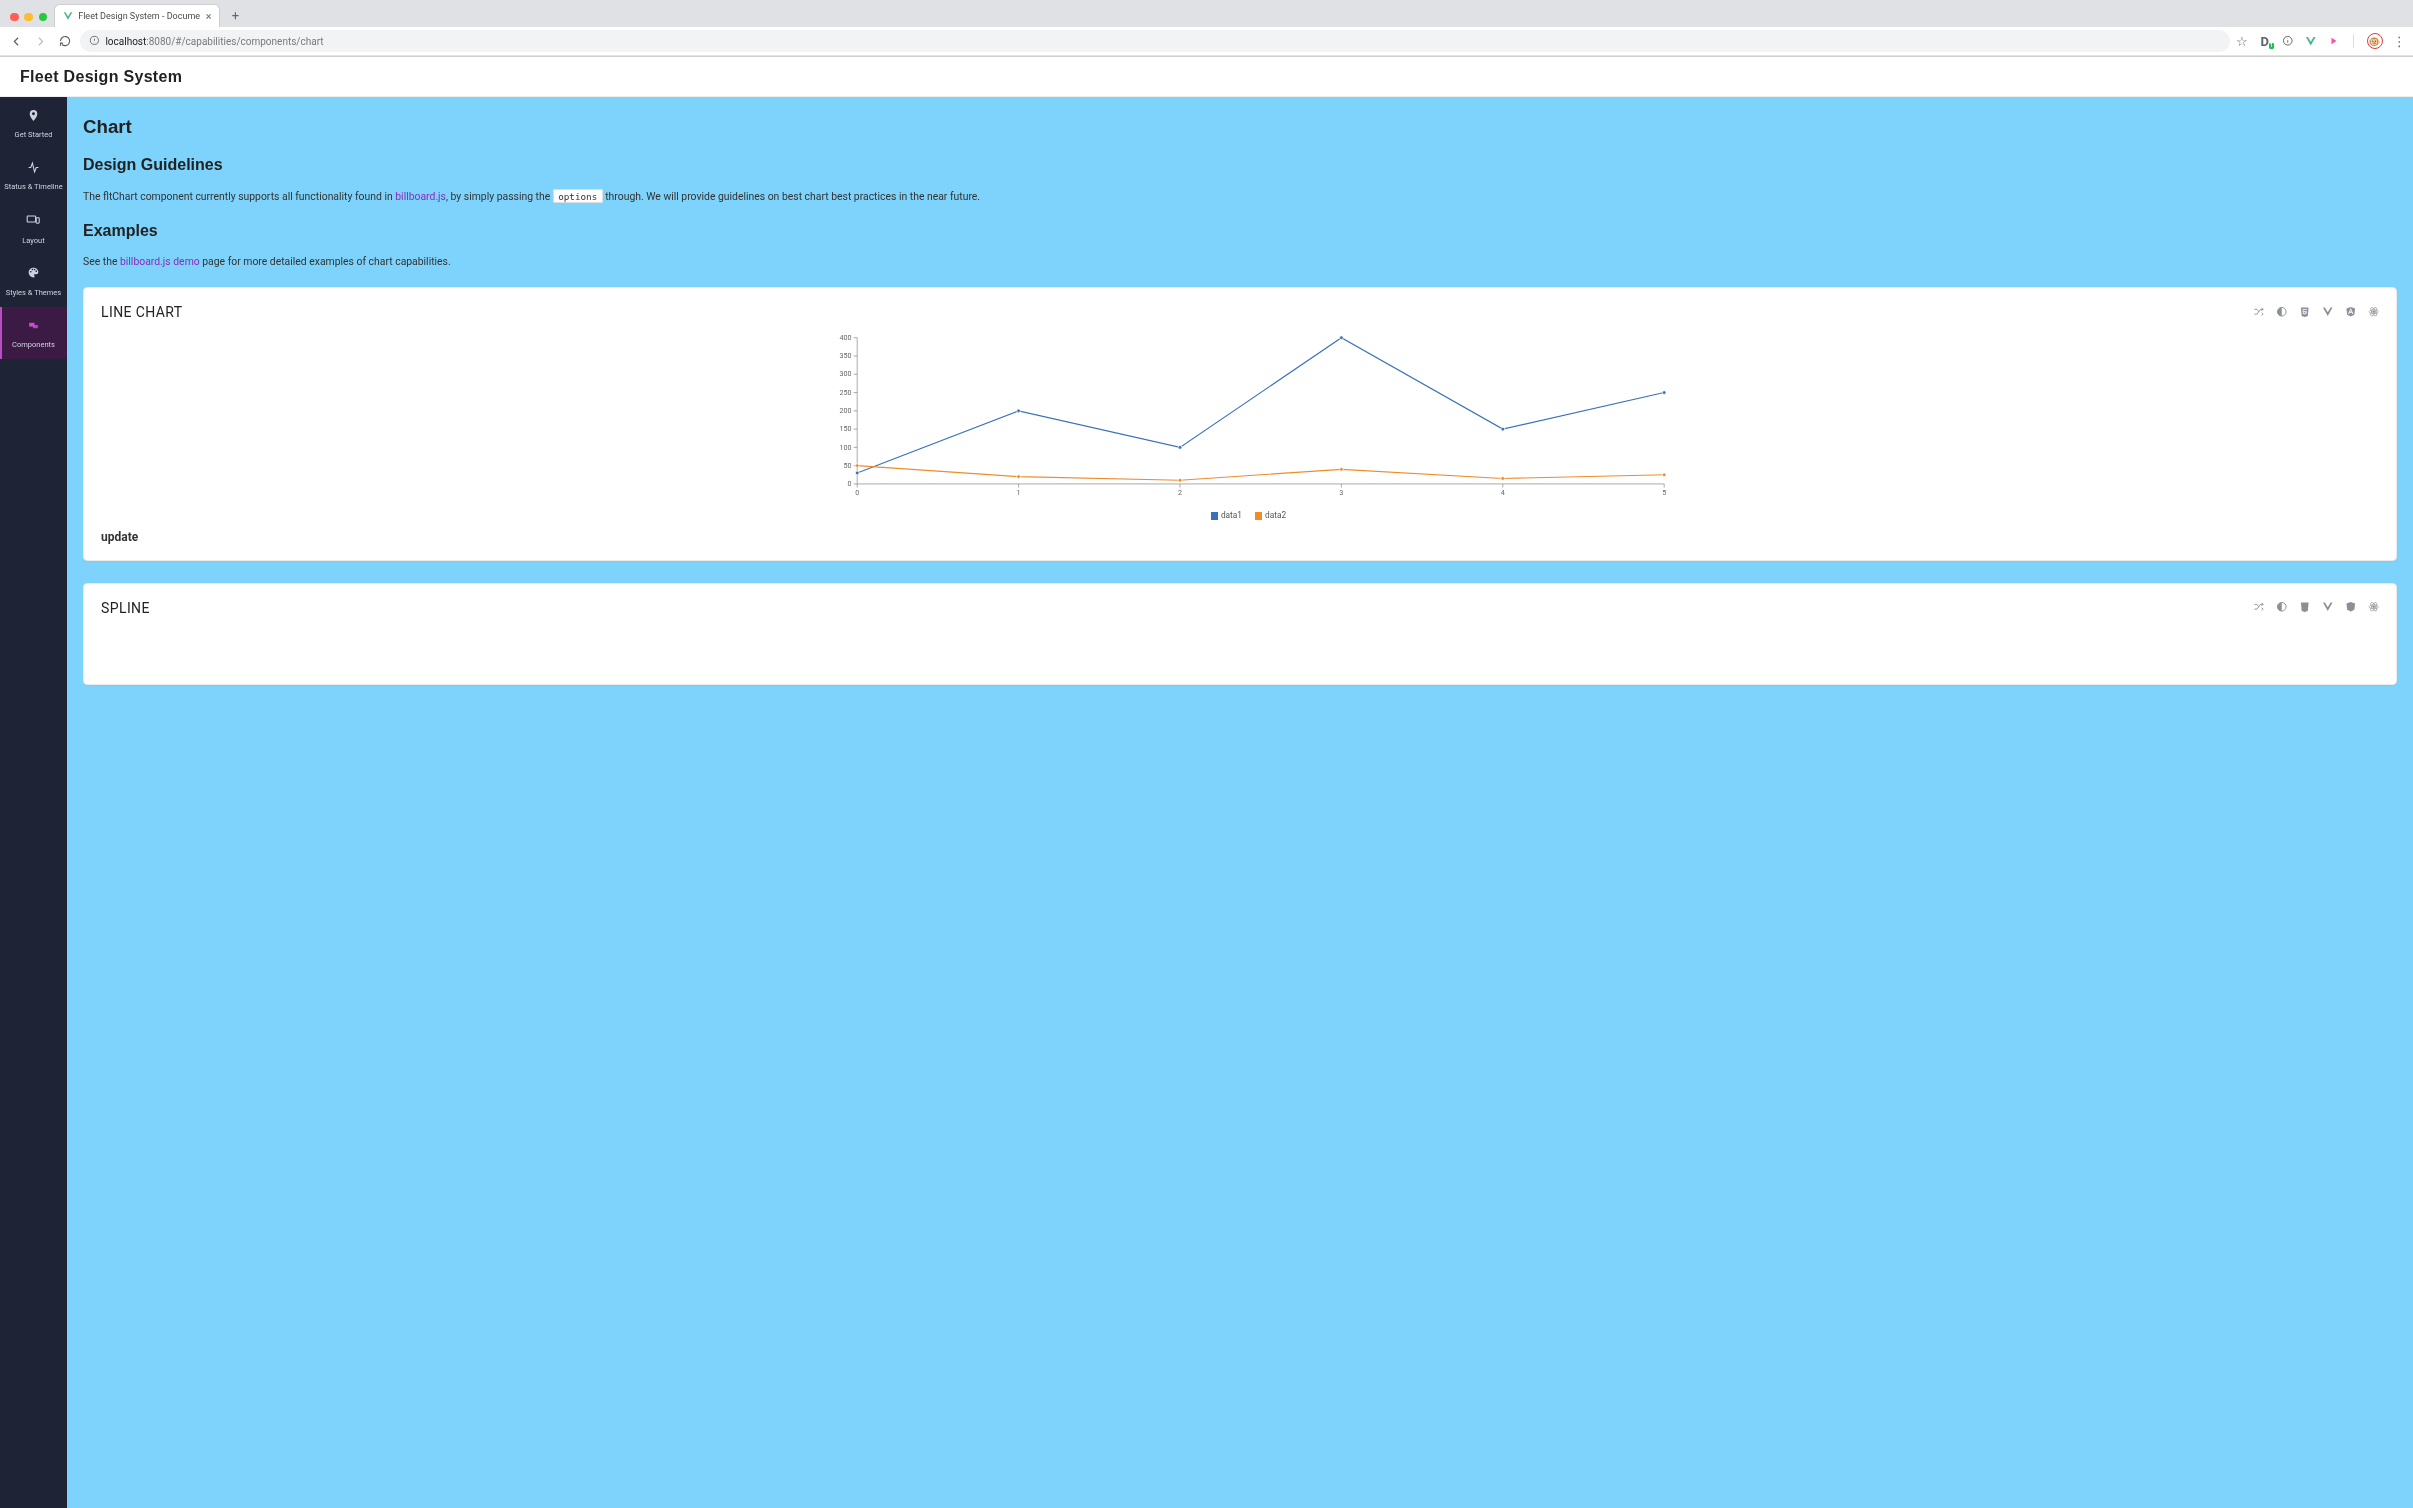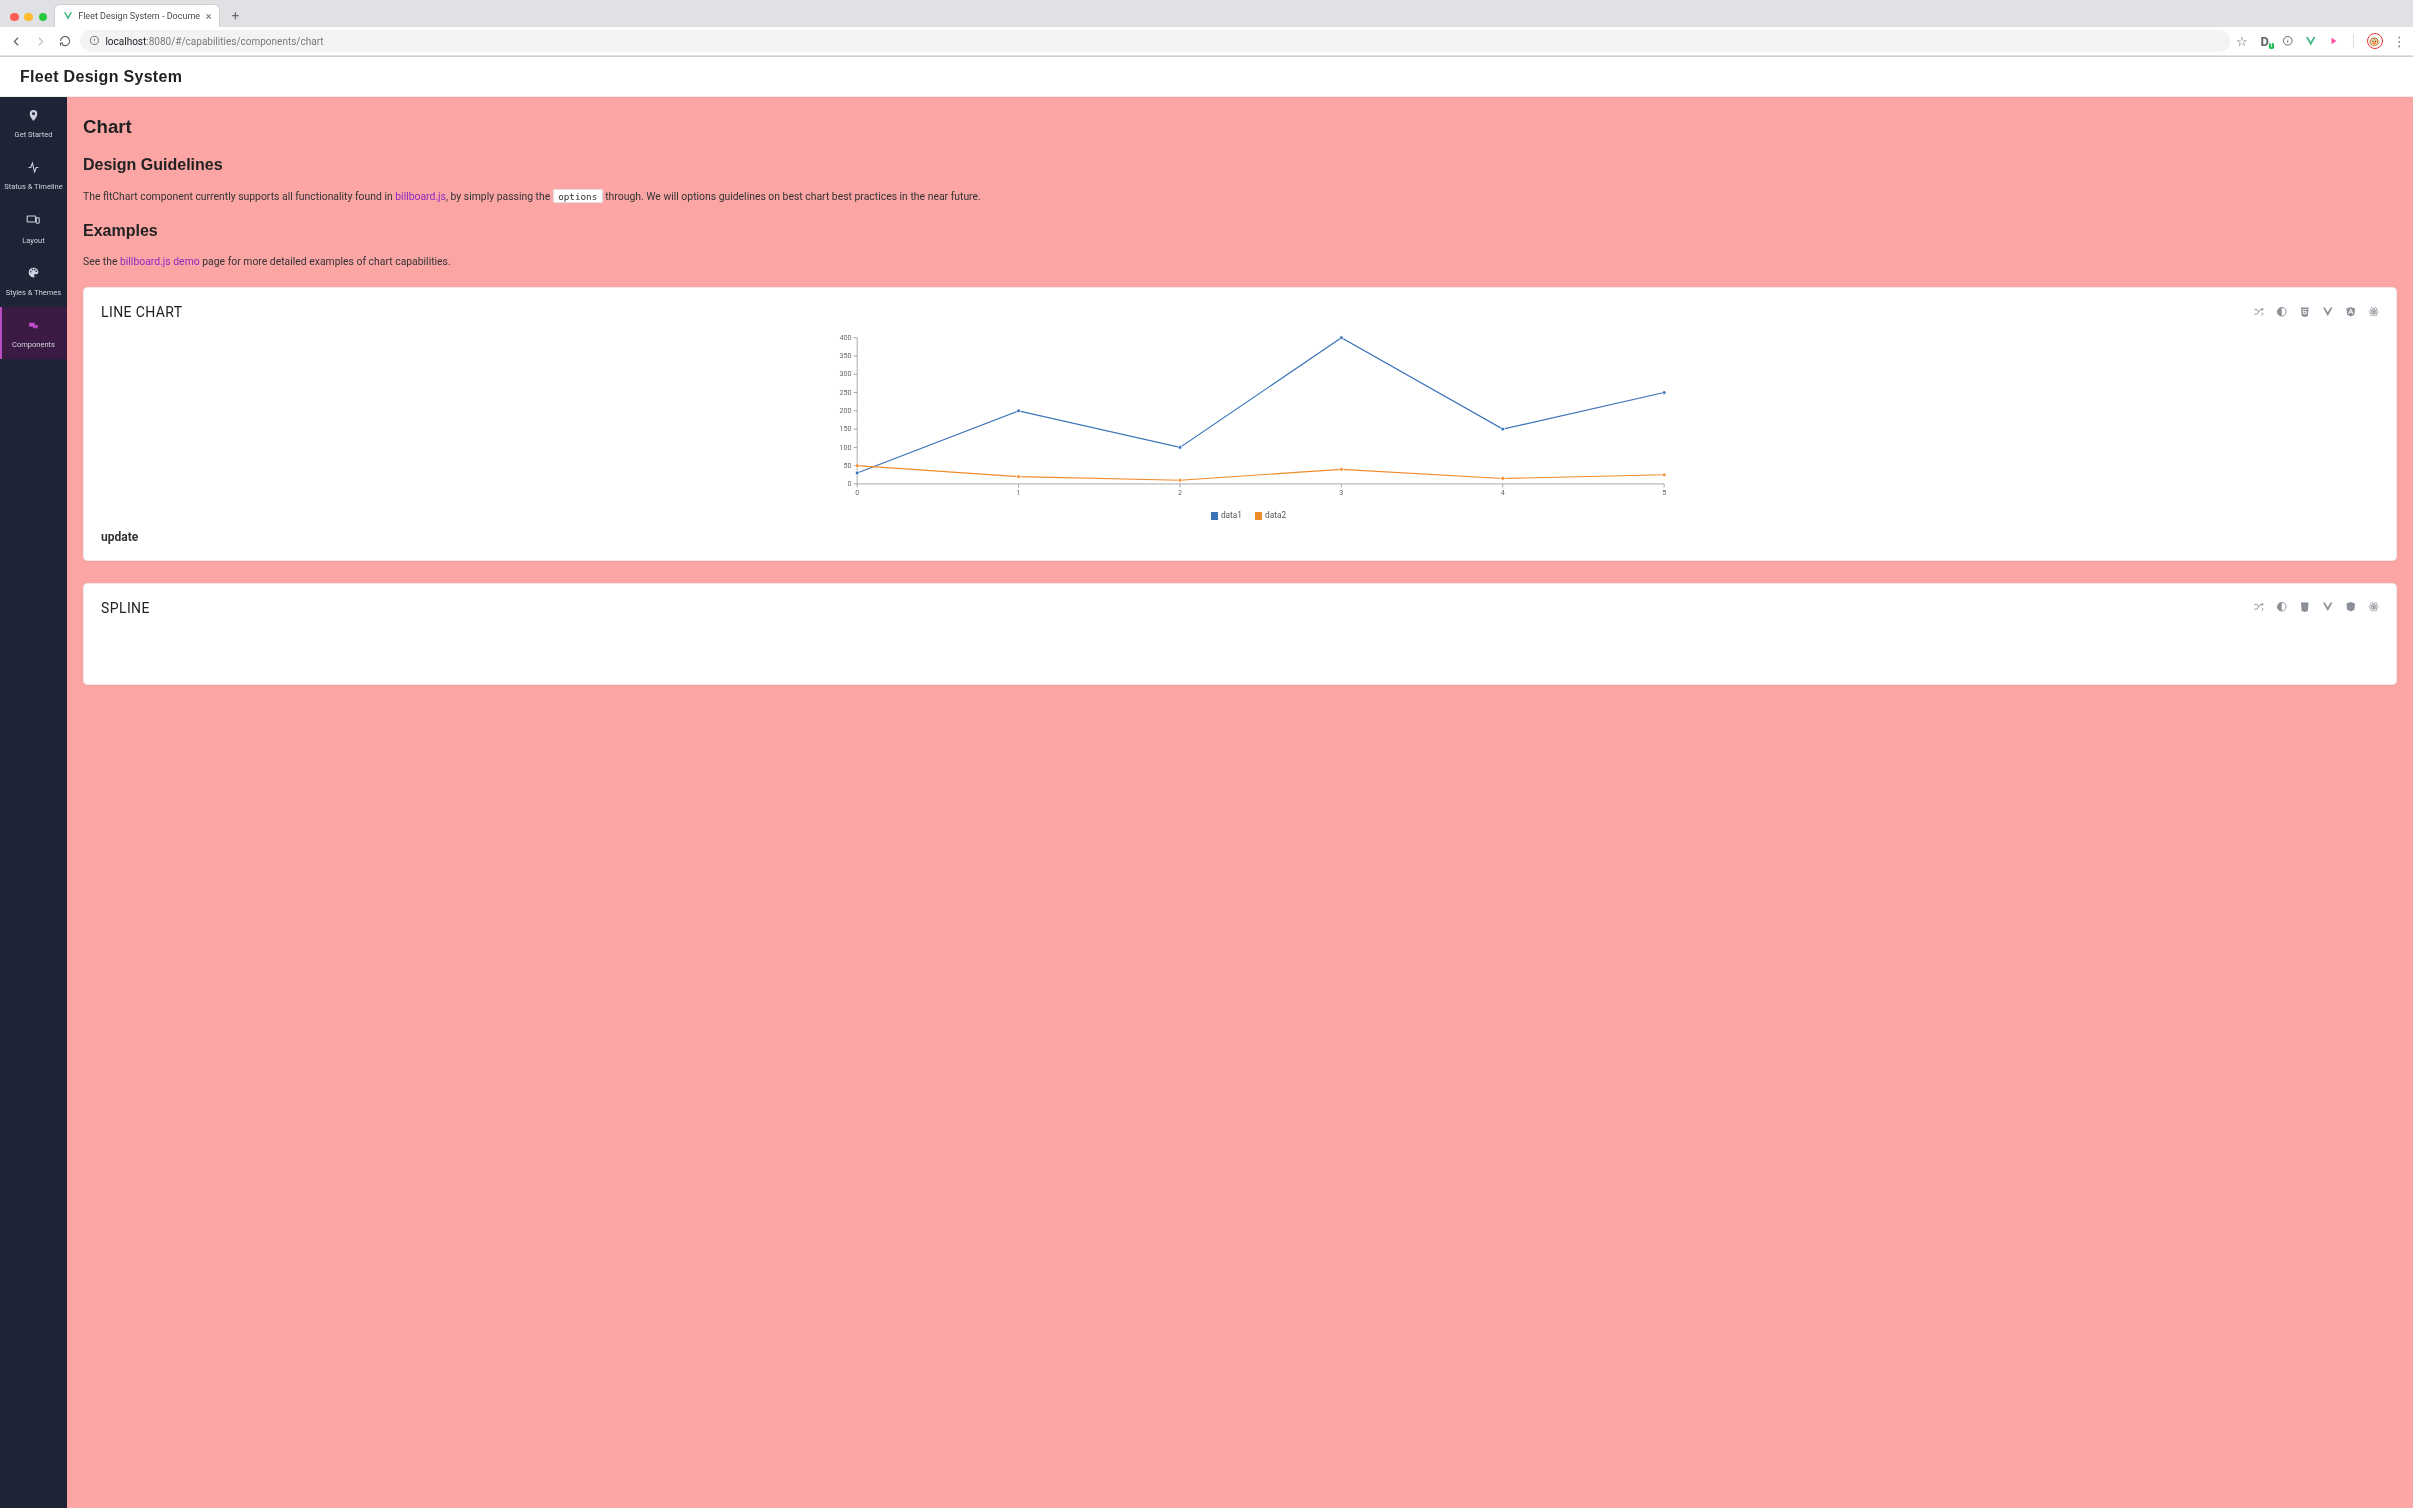--- a/index.html
+++ b/index.html
@@ -36,21 +36,21 @@
 .app-header h1 { font-family: Impact, "Arial Black", sans-serif; font-weight:900; font-size:16px; letter-spacing:0.3px; }
 
 .app-body { flex:1; display:flex; overflow:hidden; }
 .sidebar { width:67px; background:#1e2335; color:#cfd2de; display:flex; flex-direction:column; }
 .sidebar-item { display:flex; flex-direction:column; align-items:center; justify-content:center; gap:5.7px; padding:11.5px 2.9px 10px; font-size:7.5px; text-align:center; cursor:pointer; color:#cfd2de; }
 .sidebar-item .icon { font-size:13px; }
 .sidebar-item.active { background:#3b1b43; position:relative; }
 .sidebar-item.active::before { content:""; position:absolute; left:0; top:0; bottom:0; width:2.2px; background:#b94dc2; }
 .sidebar-item.active .icon { color:#c84dd1; }
 
-.main { flex:1; overflow:auto; background:#fca5a5; padding:14.4px 16px 29px; }
+.main { flex:1; overflow:auto; background:#7dd3fc; padding:14.4px 16px 29px; }
 .main h2.page-title { font-family: Impact, "Arial Black", sans-serif; font-weight:900; font-size:18.7px; margin: 4.3px 0 18.7px; }
 .main p.body { font-size:10.4px; color:#333; margin-bottom:17px; line-height:1.55; }
 .main .code { font-family: Menlo, Consolas, monospace; font-size:9.3px; background:#fff; border:0.7px solid #ddd; border-radius:2.2px; padding:0.7px 4.3px; }
 .main a { color:#8c2bbf; text-decoration:none; }
 .main h3.section { font-family: Impact, "Arial Black", sans-serif; font-weight:900; font-size:16px; margin: 7.2px 0 14.4px; }
 
 .card { background:#fff; border:0.7px solid #eaeaea; border-radius:4.3px; padding:16px 17px 16px; margin-bottom:21.5px; box-shadow: 0 0.7px 1.4px rgba(0,0,0,0.03); }
 .card-header { display:flex; align-items:center; justify-content:space-between; margin-bottom:11.5px; }
 .card-header .title { font-size:14px; font-weight:400; letter-spacing:0.4px; color:#222; }
 .card-header .actions { display:flex; align-items:center; gap:11.5px; color:#8b8f97; }
@@ -190,21 +190,21 @@
       </div>
     </nav>
 
     <main class="main">
       <h2 class="page-title">Chart</h2>
 
 
       <h3 class="section">Design Guidelines</h3>
 
       <p class="body">
-        <span>The fltChart component currently supports all functionality found in </span><a href="#">billboard.js</a><span>, by simply passing the </span><span class="code">options</span><span> through. We will options guidelines on best chart best practices in the near future.</span>
+        <span>The fltChart component currently supports all functionality found in </span><a href="#">billboard.js</a><span>, by simply passing the </span><span class="code">options</span><span> through. We will provide guidelines on best chart best practices in the near future.</span>
       </p>
 
       <h3 class="section">Examples</h3>
 
       <p class="body">
         <span>See the </span><a href="#">billboard.js demo</a><span> page for more detailed examples of chart capabilities.</span>
       </p>
 
       <div class="card">
         <div class="card-header">

